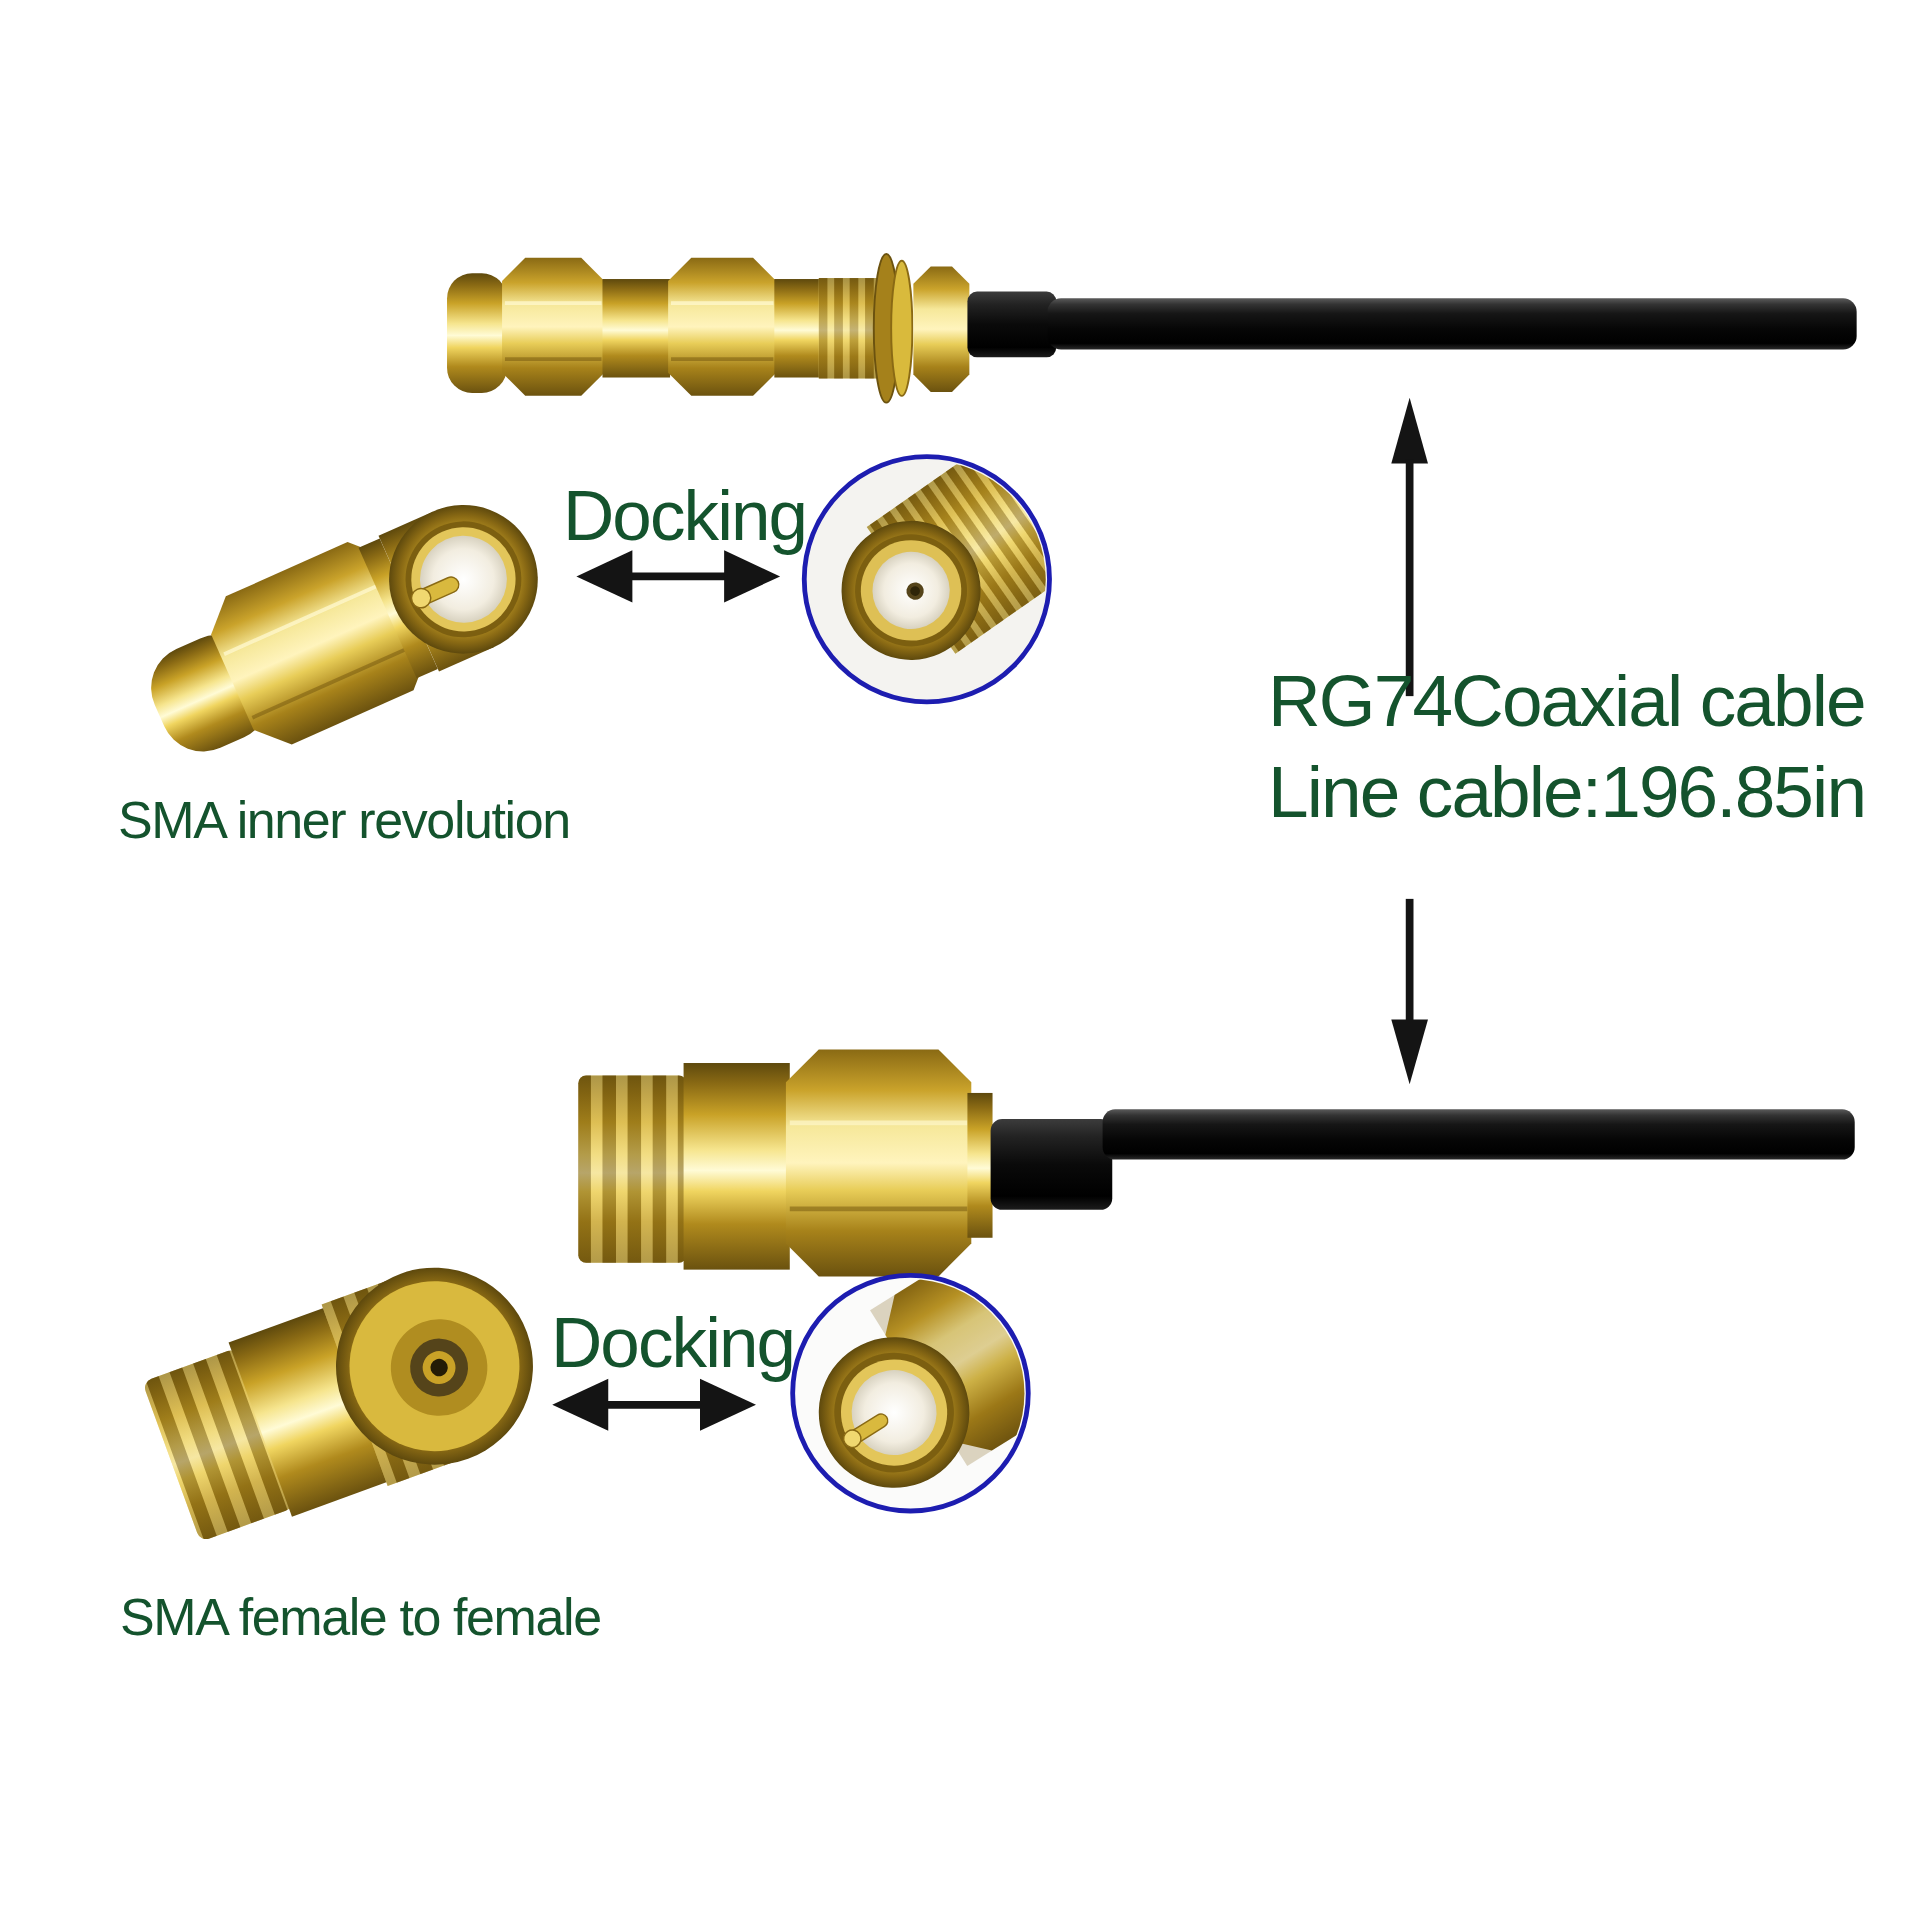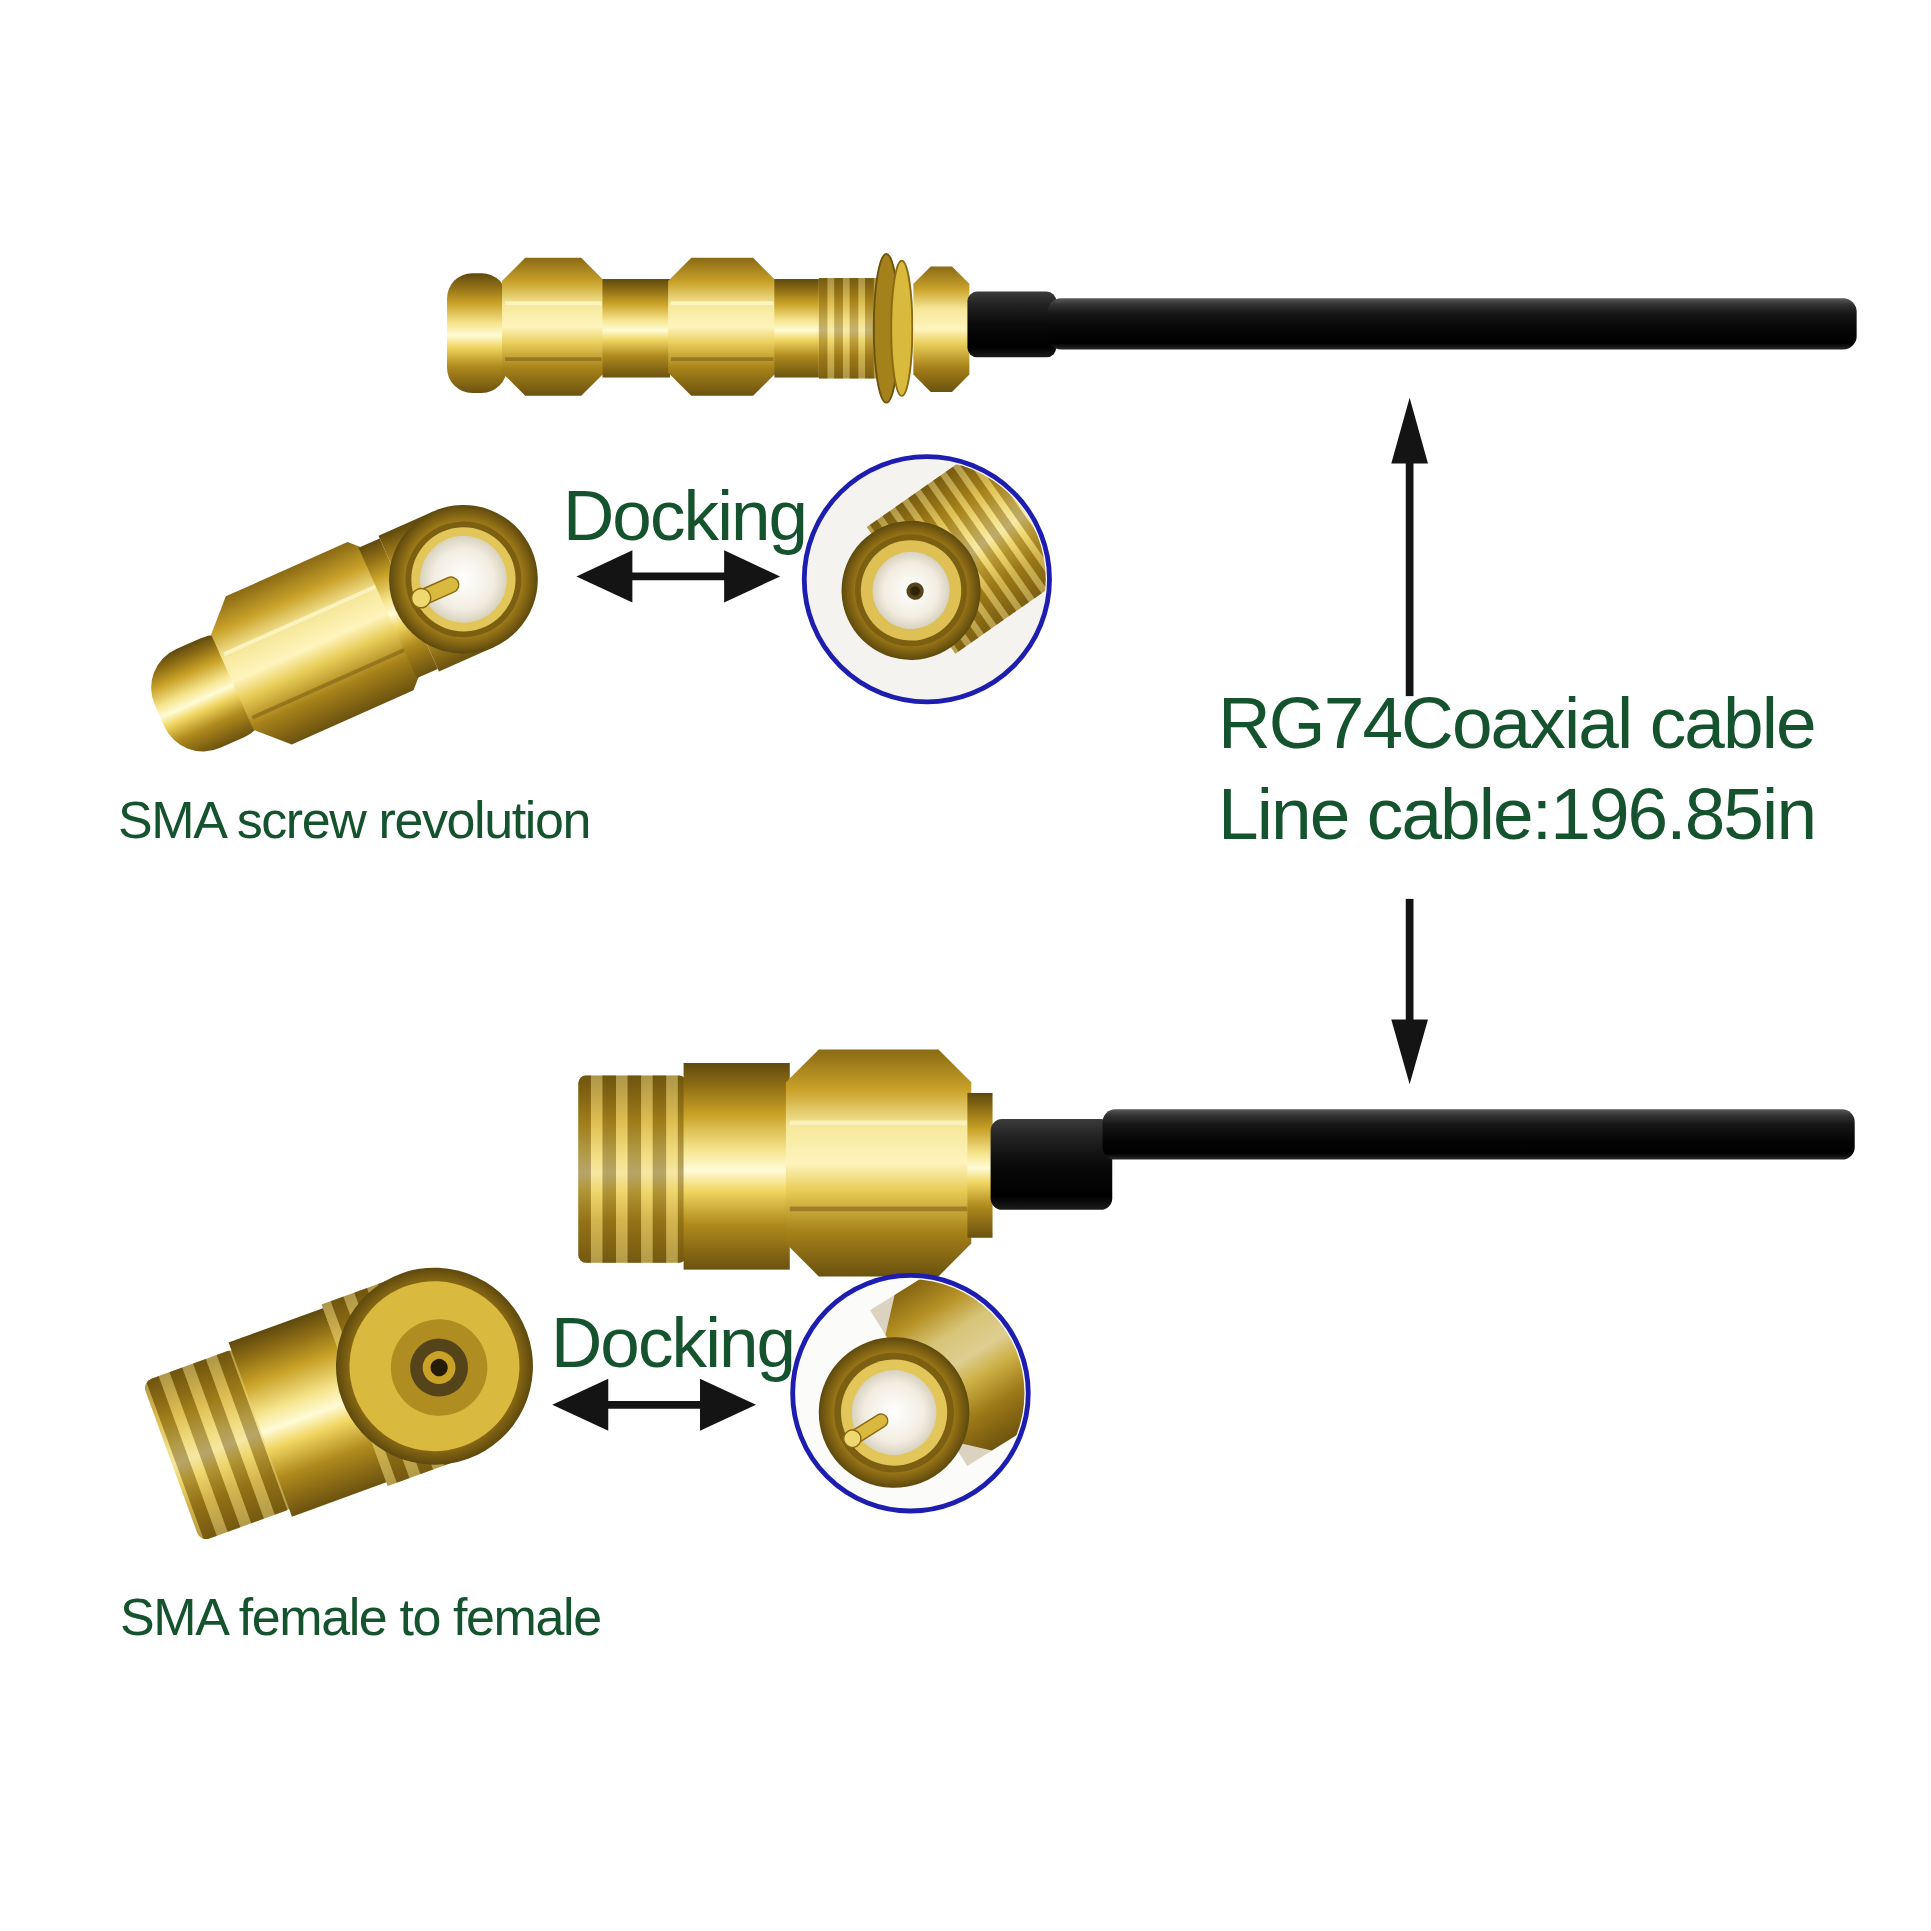--- a/index.html
+++ b/index.html
@@ -216,27 +216,27 @@
         <circle cx="-25" cy="8" r="44" fill="url(#dielec)"></circle>
         <rect x="-78" y="1" width="44" height="14" rx="7" fill="#d9b93e" stroke="#8a6a14" stroke-width="1.5"></rect>
         <circle cx="-76" cy="8" r="9" fill="#f0d870" stroke="#8a6a14" stroke-width="1.5"></circle>
       </g>
     </g>
   </g>
 </svg>
 
 <div class="txt docking" style="left:563px;top:475px;">Docking</div>
 
-<div class="txt cable-spec" style="left:1218px;top:655px;margin-top:22px;">
+<div class="txt cable-spec" style="left:1268px;top:655px;">
   <span style="display:block">RG74Coaxial cable</span>
   <span style="display:block">Line cable:196.85in</span>
 </div>
 
 <div class="txt part-label" style="left:118px;top:790px;">
-  <span>SMA screw revolution</span>
+  <span>SMA inner revolution</span>
 </div>
 
 <div class="txt docking" style="left:551px;top:1302px;">Docking</div>
 
 <div class="txt part-label" style="left:120px;top:1556px;margin-top:31px;">
   <span>SMA female to female</span>
 </div>
 
 </div>
 

